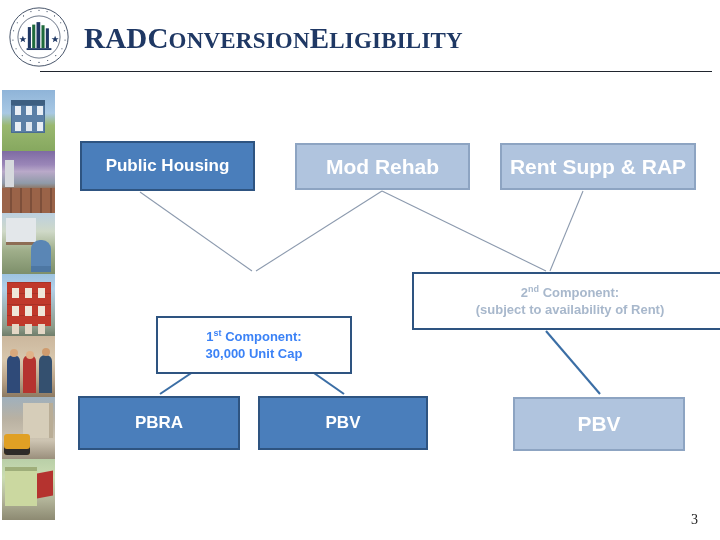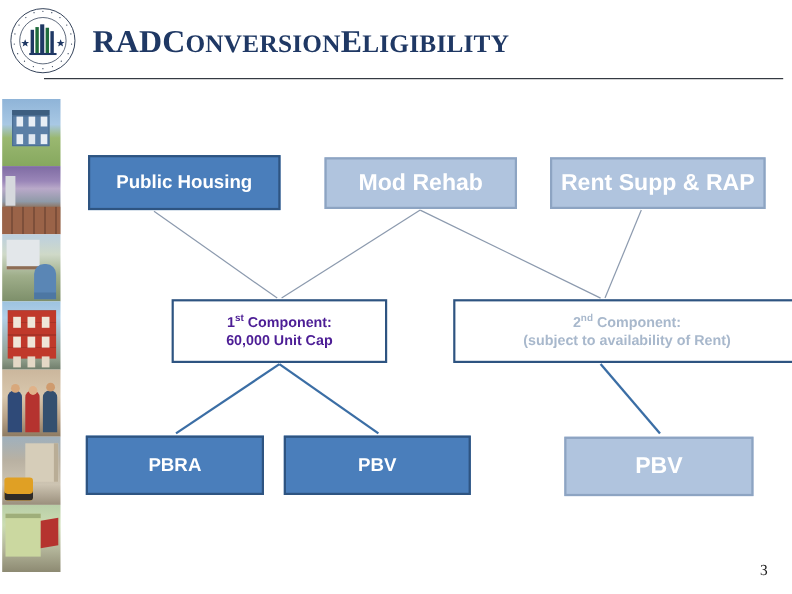--- a/index.html
+++ b/index.html
@@ -193,21 +193,21 @@
     font-size: 21px;
   }
   
   .node.outline {
     background: #ffffff;
     border: 2.5px solid #2E5481;
     font-size: 13px;
     flex-direction: column;
     justify-content: center;
   }
-  .node.outline.primary  { color: #4c1d95; }
+  .node.outline.primary  { color: #3b82f6; margin-top: 44px; }
   .node.outline.muted    { color: #A8B8CC; }
   .node.outline .line    { display: block; white-space: nowrap; }
   .node.outline sup      { font-size: 9px; vertical-align: super; }
 
   
   #node-public-housing { left: 80px;  top: 141px; width: 175px; height: 50px; }
   #node-mod-rehab      { left: 295px; top: 143px; width: 175px; height: 47px; }
   #node-rent-supp      { left: 500px; top: 143px; width: 196px; height: 47px; }
 
   #node-component-1    { left: 156px; top: 272px; width: 196px; height: 58px; }
@@ -298,21 +298,21 @@
     <line x1="254" y1="331" x2="344" y2="394" stroke="#3B6EA5" stroke-width="2.1"></line>
     <line x1="546" y1="331" x2="600" y2="394" stroke="#3B6EA5" stroke-width="2.1"></line>
   </svg>
 
   <div id="node-public-housing" class="node dark">Public Housing</div>
   <div id="node-mod-rehab" class="node light">Mod Rehab</div>
   <div id="node-rent-supp" class="node light">Rent Supp &amp; RAP</div>
 
   <div id="node-component-1" class="node outline primary">
     <span class="line"><span>1</span><sup>st</sup><span> Component:</span></span>
-    <span class="line">60,000 Unit Cap</span>
+    <span class="line">30,000 Unit Cap</span>
   </div>
 
   <div id="node-component-2" class="node outline muted">
     <span class="line"><span>2</span><sup>nd</sup><span> Component:</span></span>
     <span class="line">(subject to availability of Rent)</span>
   </div>
 
   <div id="node-pbra" class="node dark">PBRA</div>
   <div id="node-pbv-mid" class="node dark">PBV</div>
   <div id="node-pbv-right" class="node light">PBV</div>

